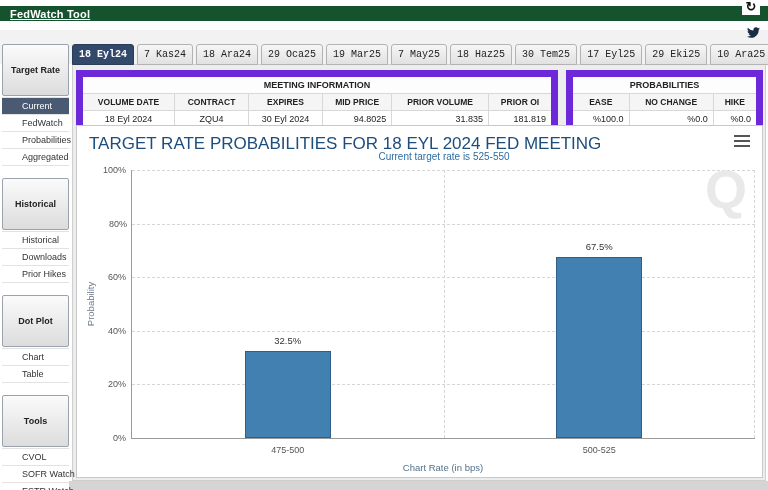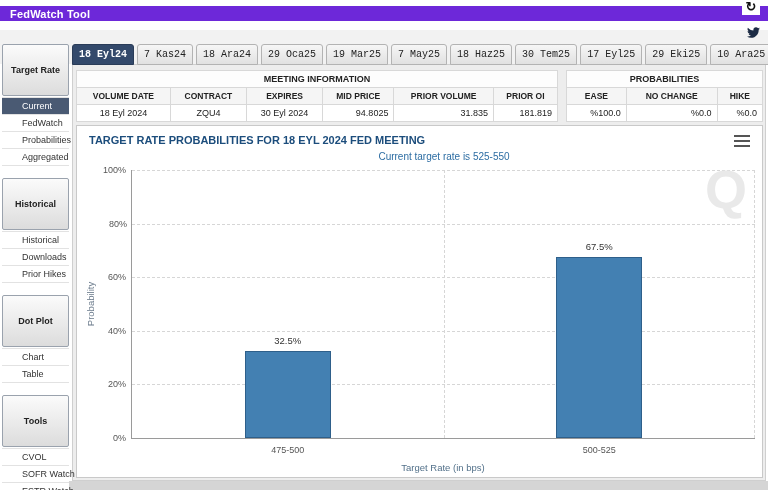--- a/index.html
+++ b/index.html
@@ -2,21 +2,21 @@
 <html><head>
 <meta charset="utf-8">
 <style>
   * { margin:0; padding:0; box-sizing:border-box; }
   html,body { background:#ffffff; }
   body { font-family:"Liberation Sans", sans-serif; }
   .page { position:relative; width:768px; height:490px; background:#ffffff; overflow:hidden; }
 
   
   .tabband { position:absolute; left:0; top:30px; width:768px; height:34px; background:#f2f2f2; }
-  .appbar { position:absolute; left:0; top:6px; width:768px; height:15px; background:#6d28d9; color:#fff; display:flex; align-items:center; }
+  .appbar { position:absolute; left:0; top:6px; width:768px; height:15px; background:#14532d; color:#fff; display:flex; align-items:center;text-decoration:underline; }
   .app-title { font-size:11px; font-weight:bold; padding-left:10px; letter-spacing:.2px; }
   .refresh { position:absolute; top:0px; right:8px; width:18px; height:15px; background:#fff; color:#111; font-size:13px; font-weight:bold; text-align:center; line-height:14px; cursor:pointer; z-index:3; }
   .twitter { position:absolute; top:25px; right:7px; width:15px; height:13px; cursor:pointer; z-index:3; }
 
   
   .tabs { position:absolute; left:72px; top:44px; display:flex; gap:3px; z-index:2; }
   .tab { font-size:10px; color:#222; background:linear-gradient(#f6f6f6,#e1e1e1); border:1px solid #b3b3b3; border-radius:3px 3px 0 0; padding:4px 6px; cursor:pointer; white-space:nowrap;font-family:Liberation Mono, monospace; }
   .tab.active { background:#33496b; color:#fff; border-color:#2a3c58; font-weight:bold; }
 
   
@@ -24,31 +24,31 @@
   .side-header { margin:0 0 1px 0; border:1px solid #9aa2ad; background:linear-gradient(#fbfbfb,#dcdcdc); text-align:center; padding:20px 0; font-weight:bold; color:#222; border-radius:2px; cursor:pointer; }
   .side-header + .side-item { border-top:1px solid #e2e2e2; }
   .side-header:not(:first-child) { margin-top:12px; }
   .side-item { padding:3px 20px; color:#333; background:#fff; border-bottom:1px solid #e2e2e2; cursor:pointer; white-space:nowrap; }
   .side-item.selected { background:#4a5a73; color:#fff; }
 
   
   .main { position:absolute; left:72px; top:64px; width:694px; height:417px; background:#ededed; border:1px solid #cfcfcf; }
 
   
-  .info-table { position:absolute; border-collapse:collapse; background:#fff; font-size:9px; color:#222; border:1px solid #6d28d9; }
+  .info-table { position:absolute; border-collapse:collapse; background:#fff; font-size:9px; color:#222; border:7px solid #6d28d9; }
   .info-table td, .info-table th { border:1px solid #d8d8d8; padding:3px 5px; }
   .info-table .t-title { text-align:center; font-weight:bold; background:#fdfdfd; }
   .info-table th { background:#f5f5f5; font-size:8.5px; white-space:nowrap; }
   .cell-c { text-align:center; } .cell-r { text-align:right; }
   #meetingTable { left:3px; top:5px; width:482px; }
   #probTable { left:493px; top:5px; width:197px; }
 
   
   .chart-panel { position:absolute; left:3px; top:60px; width:687px; height:353px; background:#fff; border:1px solid #c9c9c9; }
-  .chart-title { position:absolute; left:12px; top:8px; font-size:11px; font-weight:bold; color:#1c4d7c; }
+  .chart-title { position:absolute; left:12px; top:8px; font-size:17px; font-weight:normal; color:#1c4d7c; }
   .menu-btn { position:absolute; right:12px; top:9px; width:16px; height:12px; cursor:pointer; display:flex; flex-direction:column; justify-content:space-between; }
   .menu-btn span { display:block; height:2px; background:#555; }
   .chart-subtitle { position:absolute; left:55px; width:624px; top:25px; text-align:center; font-size:10px; color:#2d6da3; }
   .plot { position:absolute; left:54px; top:44px; width:624px; height:269px; border-left:1px solid #9a9a9a; border-bottom:1px solid #9a9a9a; }
   .grid-h { position:absolute; left:0; right:0; height:0; border-top:1px dashed #d6d6d6; }
   .grid-v { position:absolute; top:0; bottom:0; width:0; border-left:1px dashed #d6d6d6; }
   .bar { position:absolute; bottom:0; width:86px; transform:translateX(-50%); z-index:2; }
   .bar-label { position:absolute; transform:translateX(-50%); font-size:9.5px; color:#333; z-index:2; white-space:nowrap; }
   .ytick { position:absolute; left:-54px; width:48px; text-align:right; font-size:9px; color:#555; transform:translateY(-50%); }
   .ylabel { position:absolute; left:13px; top:178px; transform:translate(-50%,-50%) rotate(-90deg); font-size:9.5px; color:#6b7b8c; white-space:nowrap; }
@@ -176,18 +176,18 @@
           <div class="grid-v" style="left: 50%;"></div>
           <div class="grid-v" style="left: calc(100% - 1px);"></div>
           <div class="watermark">Q</div>
           <div class="bar" style="left: 25%; height: 32.5%; background: rgb(67, 128, 178); border: 1px solid rgb(46, 95, 138);"></div>
           <div class="bar-label" style="left: 25%; bottom: calc(32.5% + 5px);">32.5%</div>
           <div class="xcat" style="left: 25%;">475-500</div>
           <div class="bar" style="left: 75%; height: 67.5%; background: rgb(67, 128, 178); border: 1px solid rgb(46, 95, 138);"></div>
           <div class="bar-label" style="left: 75%; bottom: calc(67.5% + 5px);">67.5%</div>
           <div class="xcat" style="left: 75%;">500-525</div>
         </div>
-      <div class="xlabel">Target Rate (in bps)</div>
+      <div class="xlabel">Chart Rate (in bps)</div>
     </div>
   </div>
 
   <div class="footer"></div>
 </div>
 
 </body></html>

